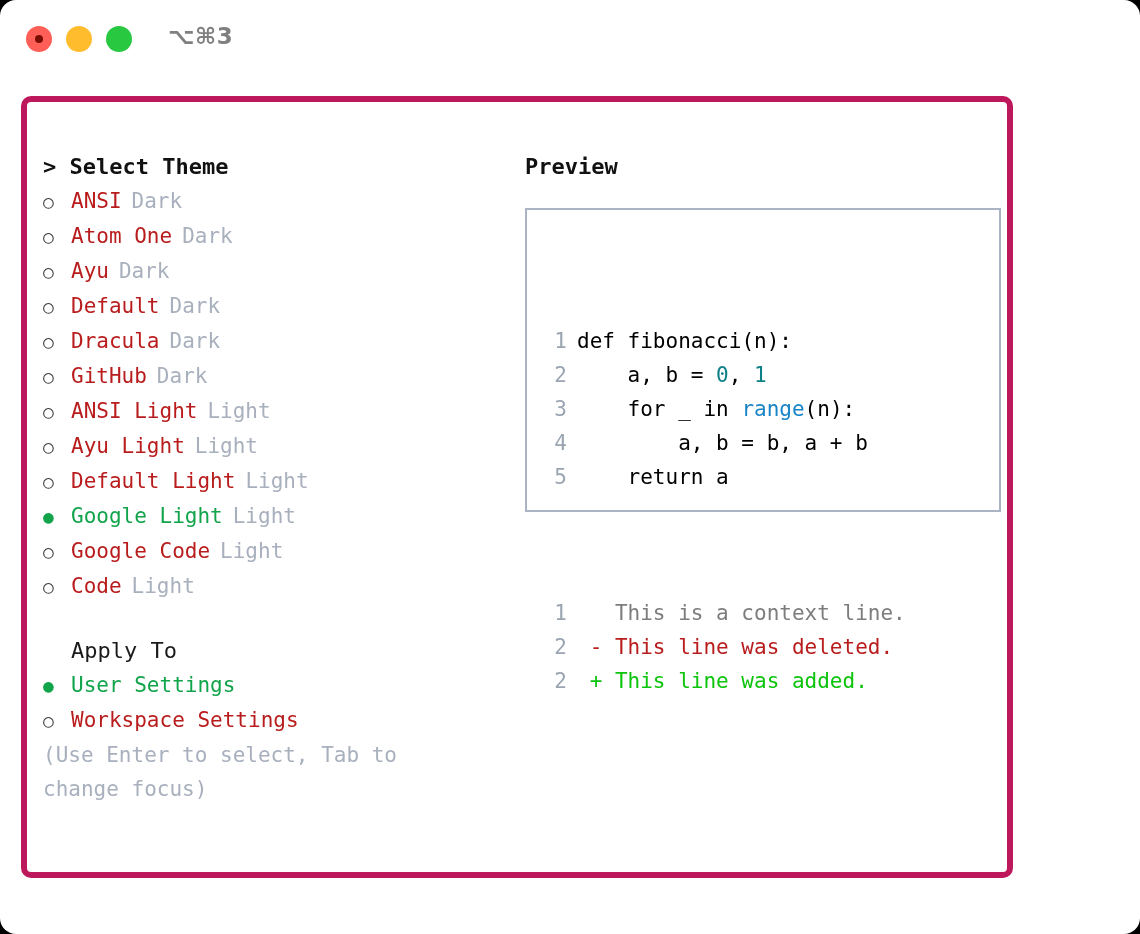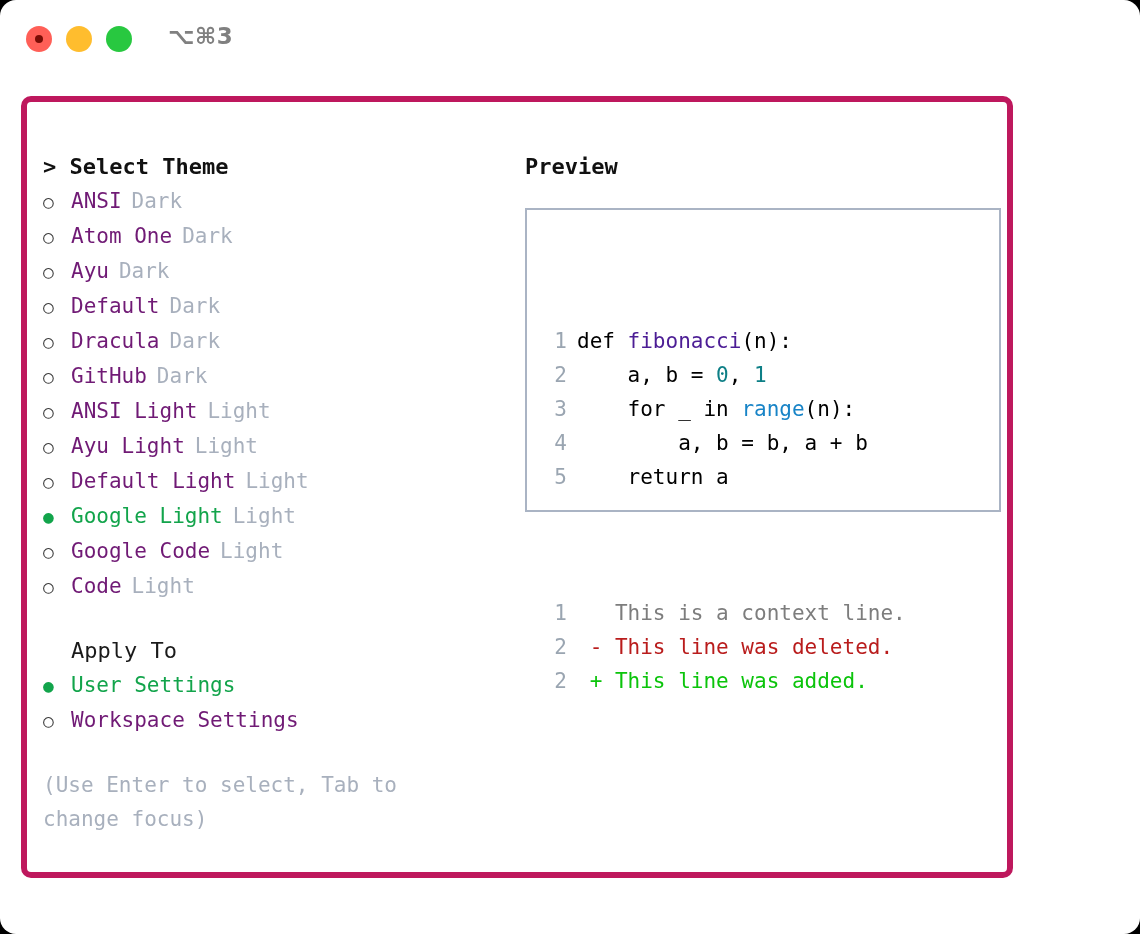--- a/index.html
+++ b/index.html
@@ -104,31 +104,30 @@
     font-size: 21px;
     white-space: pre;
   }
   .opt-marker {
     width: 28px;
     flex: 0 0 28px;
     font-size: 18px;
     color: #3a3a3a;
   }
   .opt-row.selected .opt-marker { color: #12a44b; }
-  .opt-label { color: #701a75; }
+  .opt-label { color: #b91c1c; }
   .opt-row.selected .opt-label { color: #12a44b; }
   .opt-tag {
     color: #a8b0bd;
     padding-left: 10px;
   }
 
   #applyto-block { margin-top: 30px; }
 
   #hint {
-    margin-top: 30px;
     font-size: 21px;
     line-height: 34px;
     color: #a8b0bd;
     width: 410px;
   }
 
   
   #right-col {
     position: absolute;
     left: 498px;
@@ -160,21 +159,21 @@
   }
   .code-line { display: flex; white-space: pre; }
   .ln {
     width: 26px;
     flex: 0 0 26px;
     text-align: right;
     color: #9aa5b1;
     padding-right: 10px;
   }
   .ctext { color: #000000; }
-  .tok-fn   { color: #4c1d95; }
+  .tok-fn   { color: #000000; }
   .tok-num  { color: #0d7f86; }
   .tok-call { color: #1884c7; }
 
   .diff-block { margin-top: 34px; }
   .diff-ctx { color: #7d7d7d; }
   .diff-del { color: #b91c1c; }
   .diff-add { color: #0bc40b; }
 </style>
 </head>
 <body>

